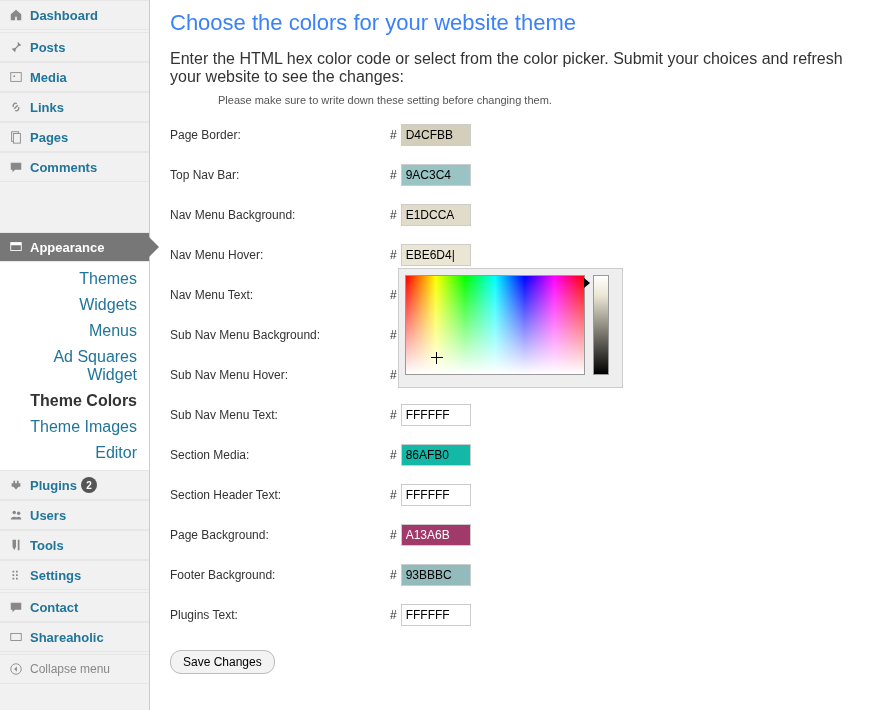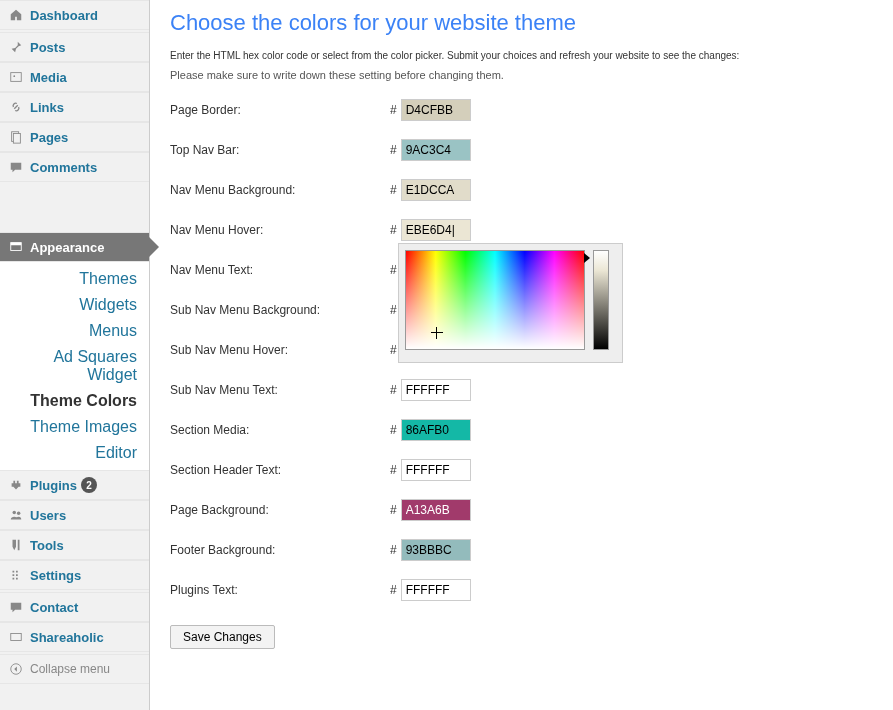--- a/index.html
+++ b/index.html
@@ -12,27 +12,27 @@
 .sidebar-item.active .icon { color: #fff; }
 .sidebar-arrow { position: absolute; right: -10px; top: 50%; transform: translateY(-50%); width: 0; height: 0; border-top: 10px solid transparent; border-bottom: 10px solid transparent; border-left: 10px solid #777; }
 .sidebar-submenu { background: #fff; padding: 4px 0; }
 .sidebar-submenu a { display: block; padding: 4px 12px; color: #21759b; text-decoration: none; font-size: 16px; }
 .sidebar-submenu a.current { color: #333; font-weight: bold; }
 .sidebar-badge { display: inline-flex; align-items: center; justify-content: center; background: #555; color: #fff; border-radius: 50%; width: 16px; height: 16px; font-size: 10px; margin-left: 4px; }
 .sidebar-separator { height: 2px; }
 .sidebar-item.collapse { color: #888; font-weight: normal; font-size: 12px; }
 .main { flex: 1; padding: 10px 20px; overflow: hidden; }
 .page-title { font-size: 22px; font-weight: normal; color: #3b82f6; margin-bottom: 14px; }
-.description { font-size: 10px; color: #333; margin-bottom: 8px; }
-.note { font-size: 11px; color: #555; margin-bottom: 18px; }
+.description { font-size: 16px; color: #333; margin-bottom: 8px; }
+.note { font-size: 11px; color: #555; margin-bottom: 18px; margin-left: 48px; }
 .color-row { display: flex; align-items: center; margin-bottom: 18px; font-size: 12px; position: relative; }
 .color-label { width: 220px; color: #333; }
 .hash { margin-right: 4px; }
 .color-input { width: 70px; height: 22px; border: 1px solid #ccc; padding: 2px 4px; font-size: 12px; font-family: inherit; }
-.save-button { margin-top: 6px; padding: 4px 12px; border: 1px solid #bbb; border-radius: 2px; background: #f3f3f3; font-size: 12px; cursor: pointer; }
+.save-button { margin-top: 6px; padding: 4px 12px; border: 1px solid #bbb; border-radius: 11px; background: #f3f3f3; font-size: 12px; cursor: pointer; }
 .color-picker { position: absolute; left: 228px; top: 24px; width: 225px; height: 120px; background: #eee; border: 1px solid #ccc; padding: 6px; display: flex; gap: 8px; z-index: 10; }
 .picker-main { width: 180px; height: 100px; background: linear-gradient(to top, white, rgba(255,255,255,0)), linear-gradient(to right, red, yellow, lime, cyan, blue, magenta, red); position: relative; border: 1px solid #999; }
 .picker-cross { position: absolute; left: 25px; bottom: 10px; width: 12px; height: 12px; pointer-events: none; }
 .picker-cross::before, .picker-cross::after { content: ''; position: absolute; background: #000; }
 .picker-cross::before { left: 5px; top: 0; width: 1px; height: 12px; }
 .picker-cross::after { top: 5px; left: 0; height: 1px; width: 12px; }
 .picker-side { width: 16px; height: 100px; background: linear-gradient(to bottom, #fff, #EBE6D4 20%, #000); border: 1px solid #999; position: relative; }
 .picker-arrow { position: absolute; left: -10px; top: 2px; width: 0; height: 0; border-top: 5px solid transparent; border-bottom: 5px solid transparent; border-left: 6px solid #000; }
 svg { width: 14px; height: 14px; }
 </style>

